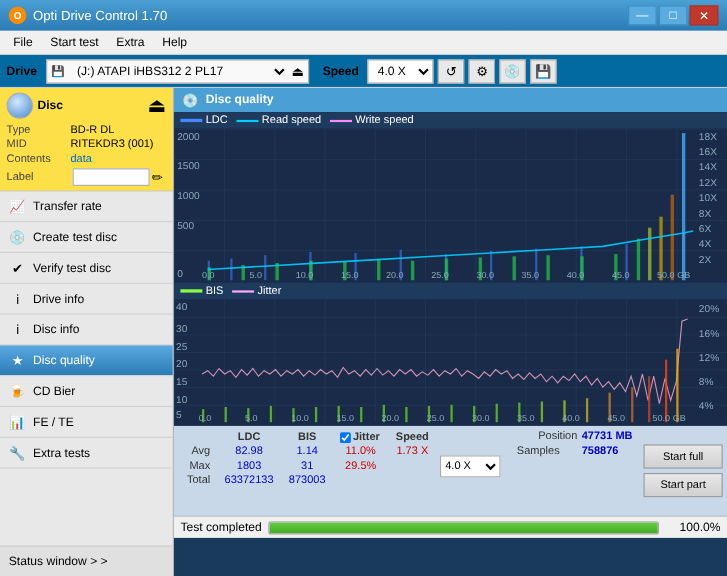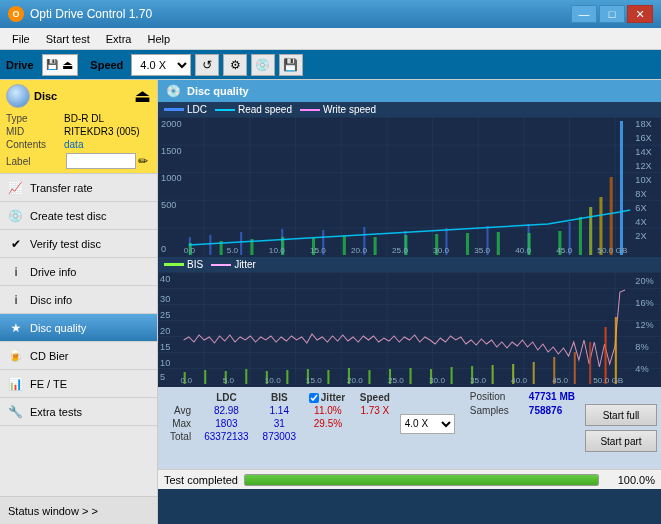--- a/index.html
+++ b/index.html
@@ -331,20 +331,23 @@
   <span class="menu-item">File</span>
   <span class="menu-item">Start test</span>
   <span class="menu-item">Extra</span>
   <span class="menu-item">Help</span>
 </div>
 
 <div class="toolbar">
   <span class="toolbar-label">Drive</span>
   <div style="display:flex;align-items:center;border:1px solid #aaa;background:#f9f9f9;height:22px;padding:0 4px;gap:3px;">
     <span style="font-size:10px;">💾</span>
+    <select class="drive-select" style="border:none;background:transparent;font-size:11px;height:20px;width:200px;">
+      <option>(J:)  ATAPI iHBS312  2 PL17</option>
+    </select>
     <span style="font-size:12px;cursor:pointer;">⏏</span>
   </div>
   <span class="speed-label">Speed</span>
   <select class="speed-select">
     <option>4.0 X</option>
   </select>
   <button class="toolbar-icon-btn">↺</button>
   <button class="toolbar-icon-btn">⚙</button>
   <button class="toolbar-icon-btn">💿</button>
   <button class="toolbar-icon-btn">💾</button>
@@ -359,21 +362,21 @@
         <div class="disc-icon"></div>
         <span style="font-size:11px;font-weight:bold;">Disc</span>
         <span style="margin-left:auto;font-size:18px;cursor:pointer;">⏏</span>
       </div>
       <div class="disc-info-row">
         <span class="disc-info-label">Type</span>
         <span class="disc-info-value">BD-R DL</span>
       </div>
       <div class="disc-info-row">
         <span class="disc-info-label">MID</span>
-        <span class="disc-info-value">RITEKDR3 (005)</span>
+        <span class="disc-info-value">RITEKDR3 (001)</span>
       </div>
       <div class="disc-info-row">
         <span class="disc-info-label">Contents</span>
         <span class="disc-info-value blue">data</span>
       </div>
       <div class="label-row">
         <span class="disc-info-label">Label</span>
         <input class="label-input" type="text" style="">
         <span style="margin-left:2px;font-size:12px;cursor:pointer;">✏</span>
       </div>
@@ -645,21 +648,21 @@
                 <td>873003</td>
                 <td></td>
                 <td></td>
               </tr>
             </tbody>
           </table>
         </div>
 
         <div style="padding:4px 6px;font-size:10px;min-width:110px;">
           <div style="display:flex;gap:4px;margin-bottom:3px;">
-            <span style="color:#333;width:55px;">Position</span>
+            <span style="color:#333;width:55px;text-align:right;">Position</span>
             <span style="color:#0000cc;font-weight:bold;">47731 MB</span>
           </div>
           <div style="display:flex;gap:4px;">
             <span style="color:#333;width:55px;">Samples</span>
             <span style="color:#0000cc;font-weight:bold;text-align:right;">758876</span>
           </div>
         </div>
 
         <div class="buttons-area">
           <button class="action-btn">Start full</button>

